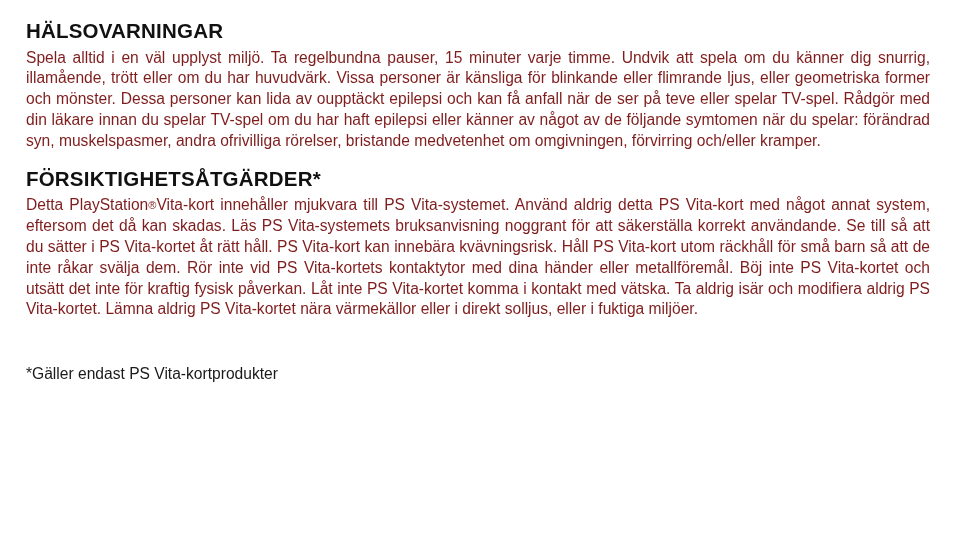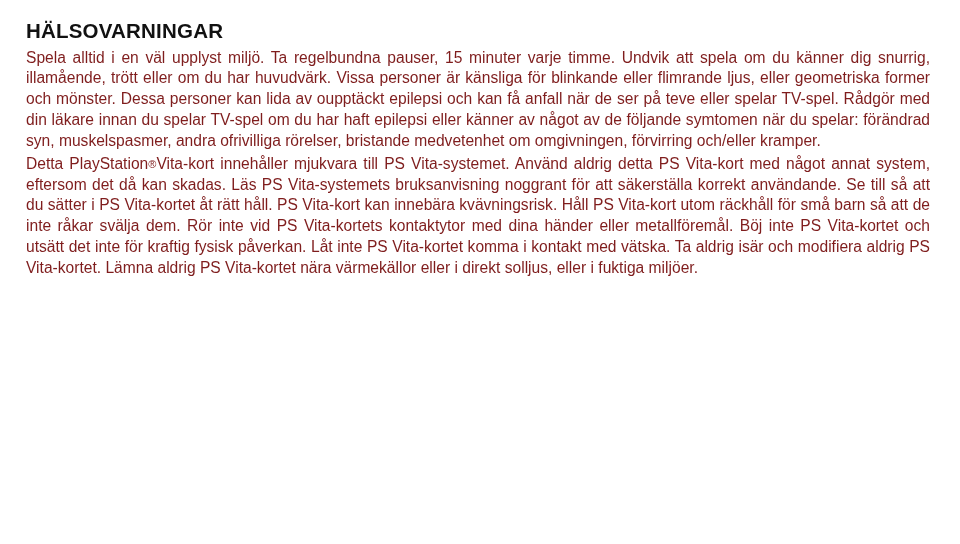--- a/index.html
+++ b/index.html
@@ -59,17 +59,19 @@
 <body>
 
 <div class="page">
 
   <section class="section">
     <h1 class="section-title">HÄLSOVARNINGAR</h1>
     <p class="body-text">Spela alltid i en väl upplyst miljö. Ta regelbundna pauser, 15 minuter varje timme. Undvik att spela om du känner dig snurrig, illamående, trött eller om du har huvudvärk. Vissa personer är känsliga för blinkande eller flimrande ljus, eller geometriska former och mönster. Dessa personer kan lida av oupptäckt epilepsi och kan få anfall när de ser på teve eller spelar TV-spel. Rådgör med din läkare innan du spelar TV-spel om du har haft epilepsi eller känner av något av de följande symtomen när du spelar: förändrad syn, muskelspasmer, andra ofrivilliga rörelser, bristande medvetenhet om omgivningen, förvirring och/eller kramper.</p>
   </section>
 
   <section class="section">
+    <h1 class="section-title second">FÖRSIKTIGHETSÅTGÄRDER*</h1>
     <p class="body-text"><span>Detta PlayStation</span><span class="reg">®</span><span>Vita-kort innehåller mjukvara till PS Vita-systemet. Använd aldrig detta PS Vita-kort med något annat system, eftersom det då kan skadas. Läs PS Vita-systemets bruksanvisning noggrant för att säkerställa korrekt användande. Se till så att du sätter i PS Vita-kortet åt rätt håll. PS Vita-kort kan innebära kvävningsrisk. Håll PS Vita-kort utom räckhåll för små barn så att de inte råkar svälja dem. Rör inte vid PS Vita-kortets kontaktytor med dina händer eller metallföremål. Böj inte PS Vita-kortet och utsätt det inte för kraftig fysisk påverkan. Låt inte PS Vita-kortet komma i kontakt med vätska. Ta aldrig isär och modifiera aldrig PS Vita-kortet. Lämna aldrig PS Vita-kortet nära värmekällor eller i direkt solljus, eller i fuktiga miljöer.</span></p>
   </section>
 
+  <p class="footnote">*Gäller endast PS Vita-kortprodukter</p>
 
 </div>
 
 </body></html>

